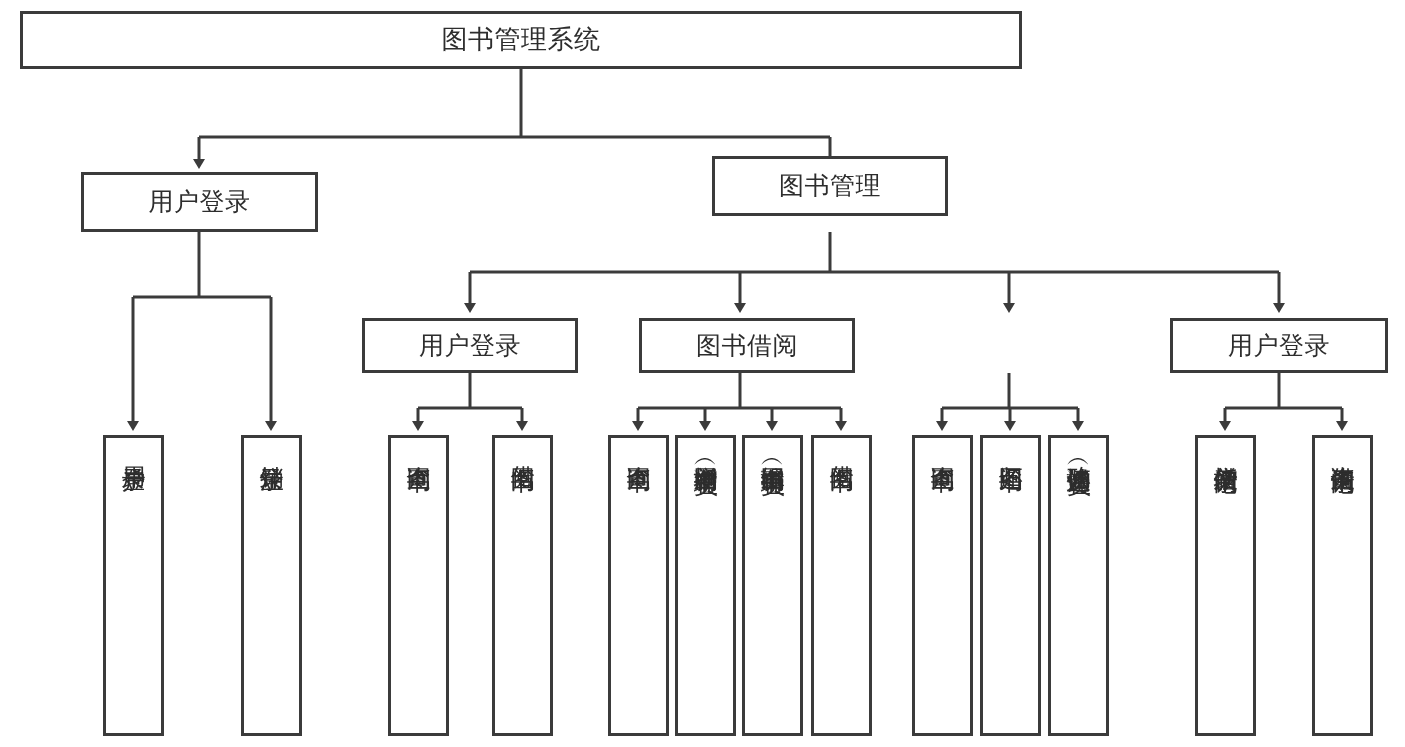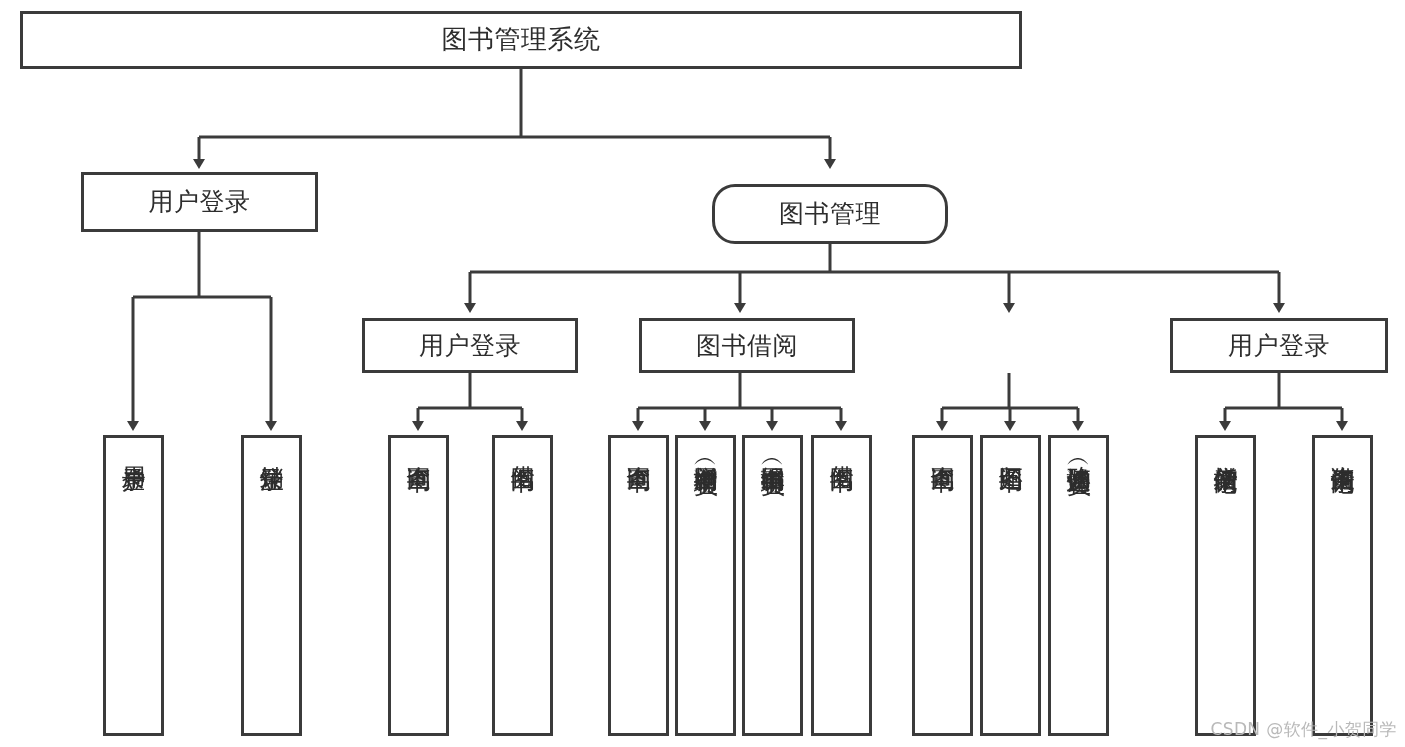--- a/index.html
+++ b/index.html
@@ -124,21 +124,21 @@
     </g>
   </svg>
 
   <div class="node root horiz" style="left:20px; top:11px; width:1002px; height:58px;">
     <span class="label">图书管理系统</span>
   </div>
 
   <div class="node horiz" style="left:81px; top:172px; width:237px; height:60px;">
     <span class="label">用户登录</span>
   </div>
-  <div class="node horiz" style="left:712px; top:184px; width:236px; height:60px;border-radius:23px;">
+  <div class="node horiz" style="left:712px; top:156px; width:236px; height:60px;">
     <span class="label">图书管理</span>
   </div>
 
   <div class="node horiz" style="left:362px; top:318px; width:216px; height:55px;">
     <span class="label">用户登录</span>
   </div>
   <div class="node horiz" style="left:632px; top:318px; width:216px; height:55px;margin-left:7px;">
     <span class="label">图书借阅</span>
   </div>
   <div class="node horiz" style="left:1170px; top:318px; width:218px; height:55px;">
@@ -182,15 +182,14 @@
     <span class="label">确认归还（管理员）</span>
   </div>
 
   <div class="node vert" style="left:1195px; top:435px; width:61px; height:301px;">
     <span class="label">新增借阅记录</span>
   </div>
   <div class="node vert" style="left:1312px; top:435px; width:61px; height:301px;">
     <span class="label">查询借阅记录</span>
   </div>
 
-  <div id="watermark">CSDN @软件_小贺同学</div>
 
 </div>
 
 </body></html>

